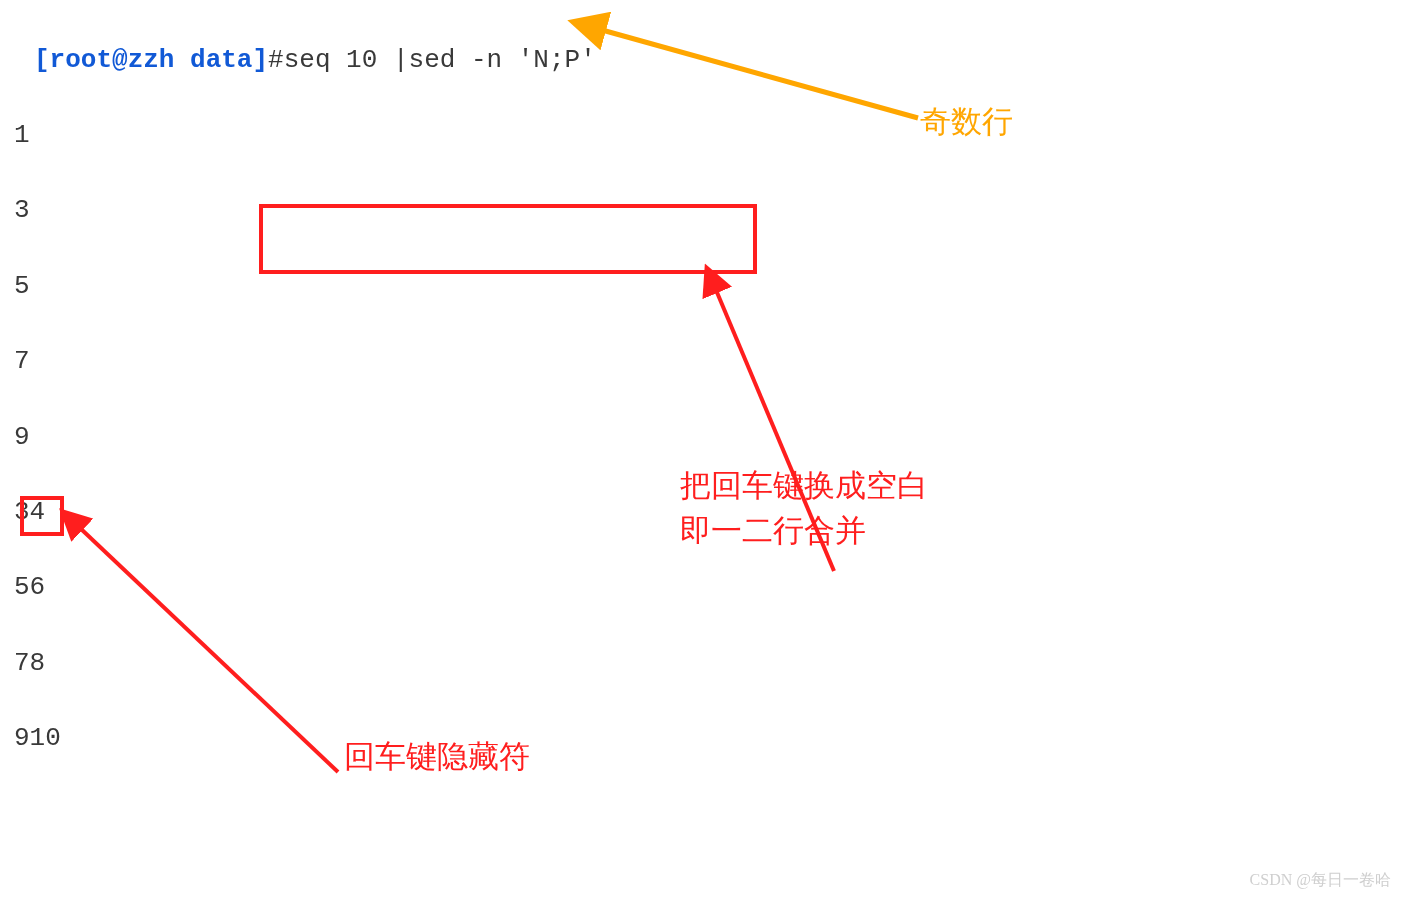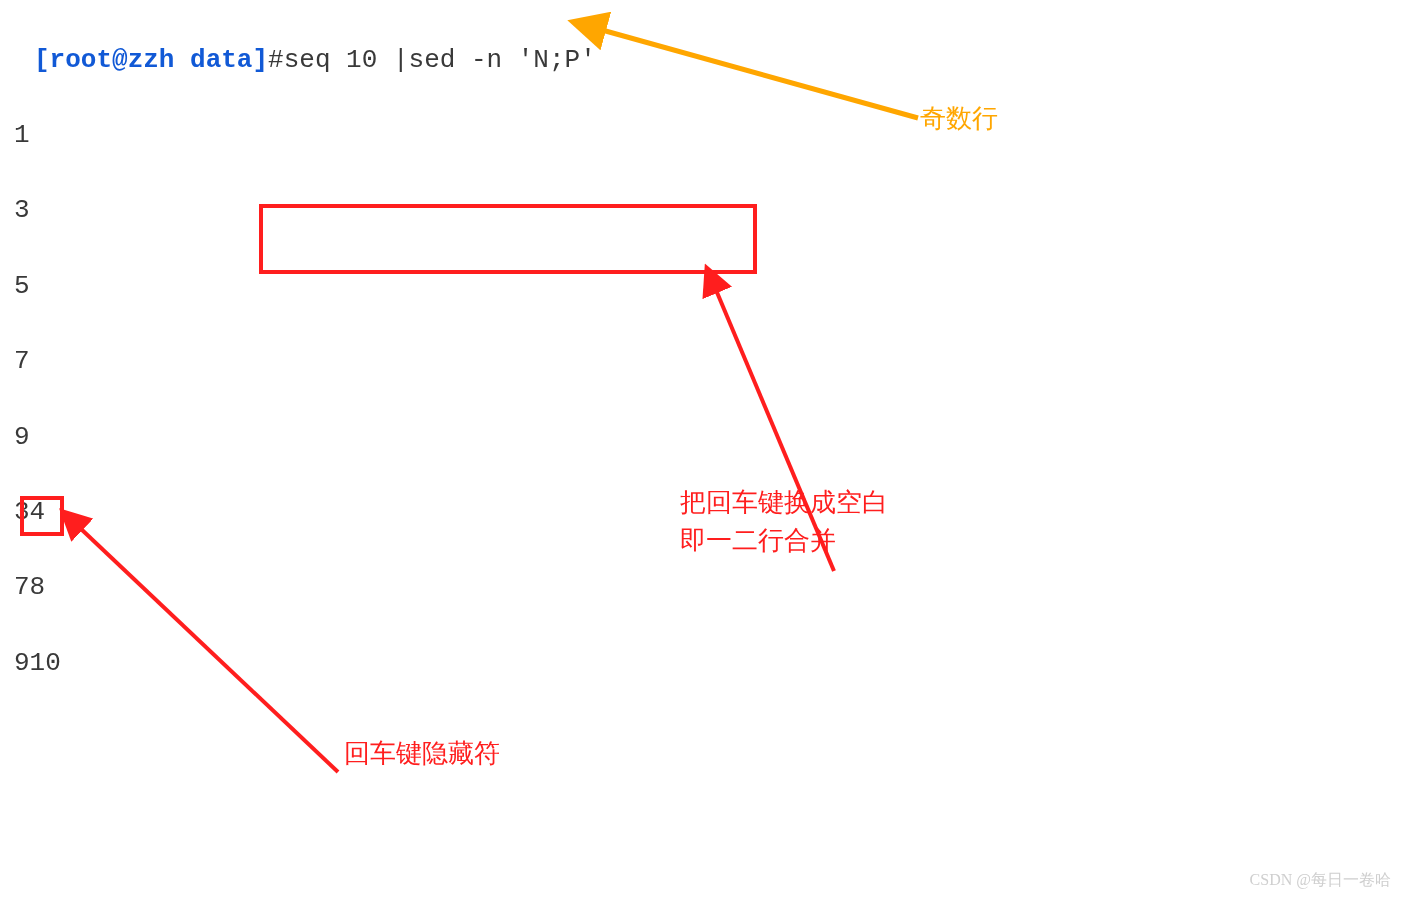--- a/index.html
+++ b/index.html
@@ -36,26 +36,26 @@
     position: absolute;
     border: 4px solid #ff1e1e;
     left: 20px; top: 496px;
     width: 36px; height: 32px;
     pointer-events: none;
   }
 
   .annotation {
     position: absolute;
     font-family: "Microsoft YaHei", sans-serif;
-    font-size: 26px;
+    font-size: 31px;
     font-weight: 400;
     white-space: pre;
   }
   .orange-text { color: #ffa600; left: 920px; top: 100px; }
-  .red-text-1  { color: #ff1e1e; left: 680px; top: 484px; line-height: 1.45; }
+  .red-text-1  { color: #ff1e1e; left: 680px; top: 464px; line-height: 1.45; }
   .red-text-2  { color: #ff1e1e; left: 344px; top: 735px; }
 
   .watermark {
     position: absolute;
     right: 10px;
     bottom: 6px;
     font-family: Liberation Serif, serif;
     font-size: 16px;
     color: #cfcfcf;
     margin-top: 46px;
@@ -72,20 +72,21 @@
 <body>
 
 <div class="terminal">
 <span class="line"><span class="user"><span>[</span><span>root</span><span>@</span><span>zzh</span> <span>data</span><span>]</span></span><span class="hash">#</span><span class="cmd">seq 10 |sed -n 'N;P'</span></span>
 <span class="line">1</span>
 <span class="line">3</span>
 <span class="line">5</span>
 <span class="line">7</span>
 <span class="line">9</span>
 <span class="line">34</span>
+<span class="line">56</span>
 <span class="line">78</span>
 <span class="line">910</span>
 
 
 
 
 
 
 
 

